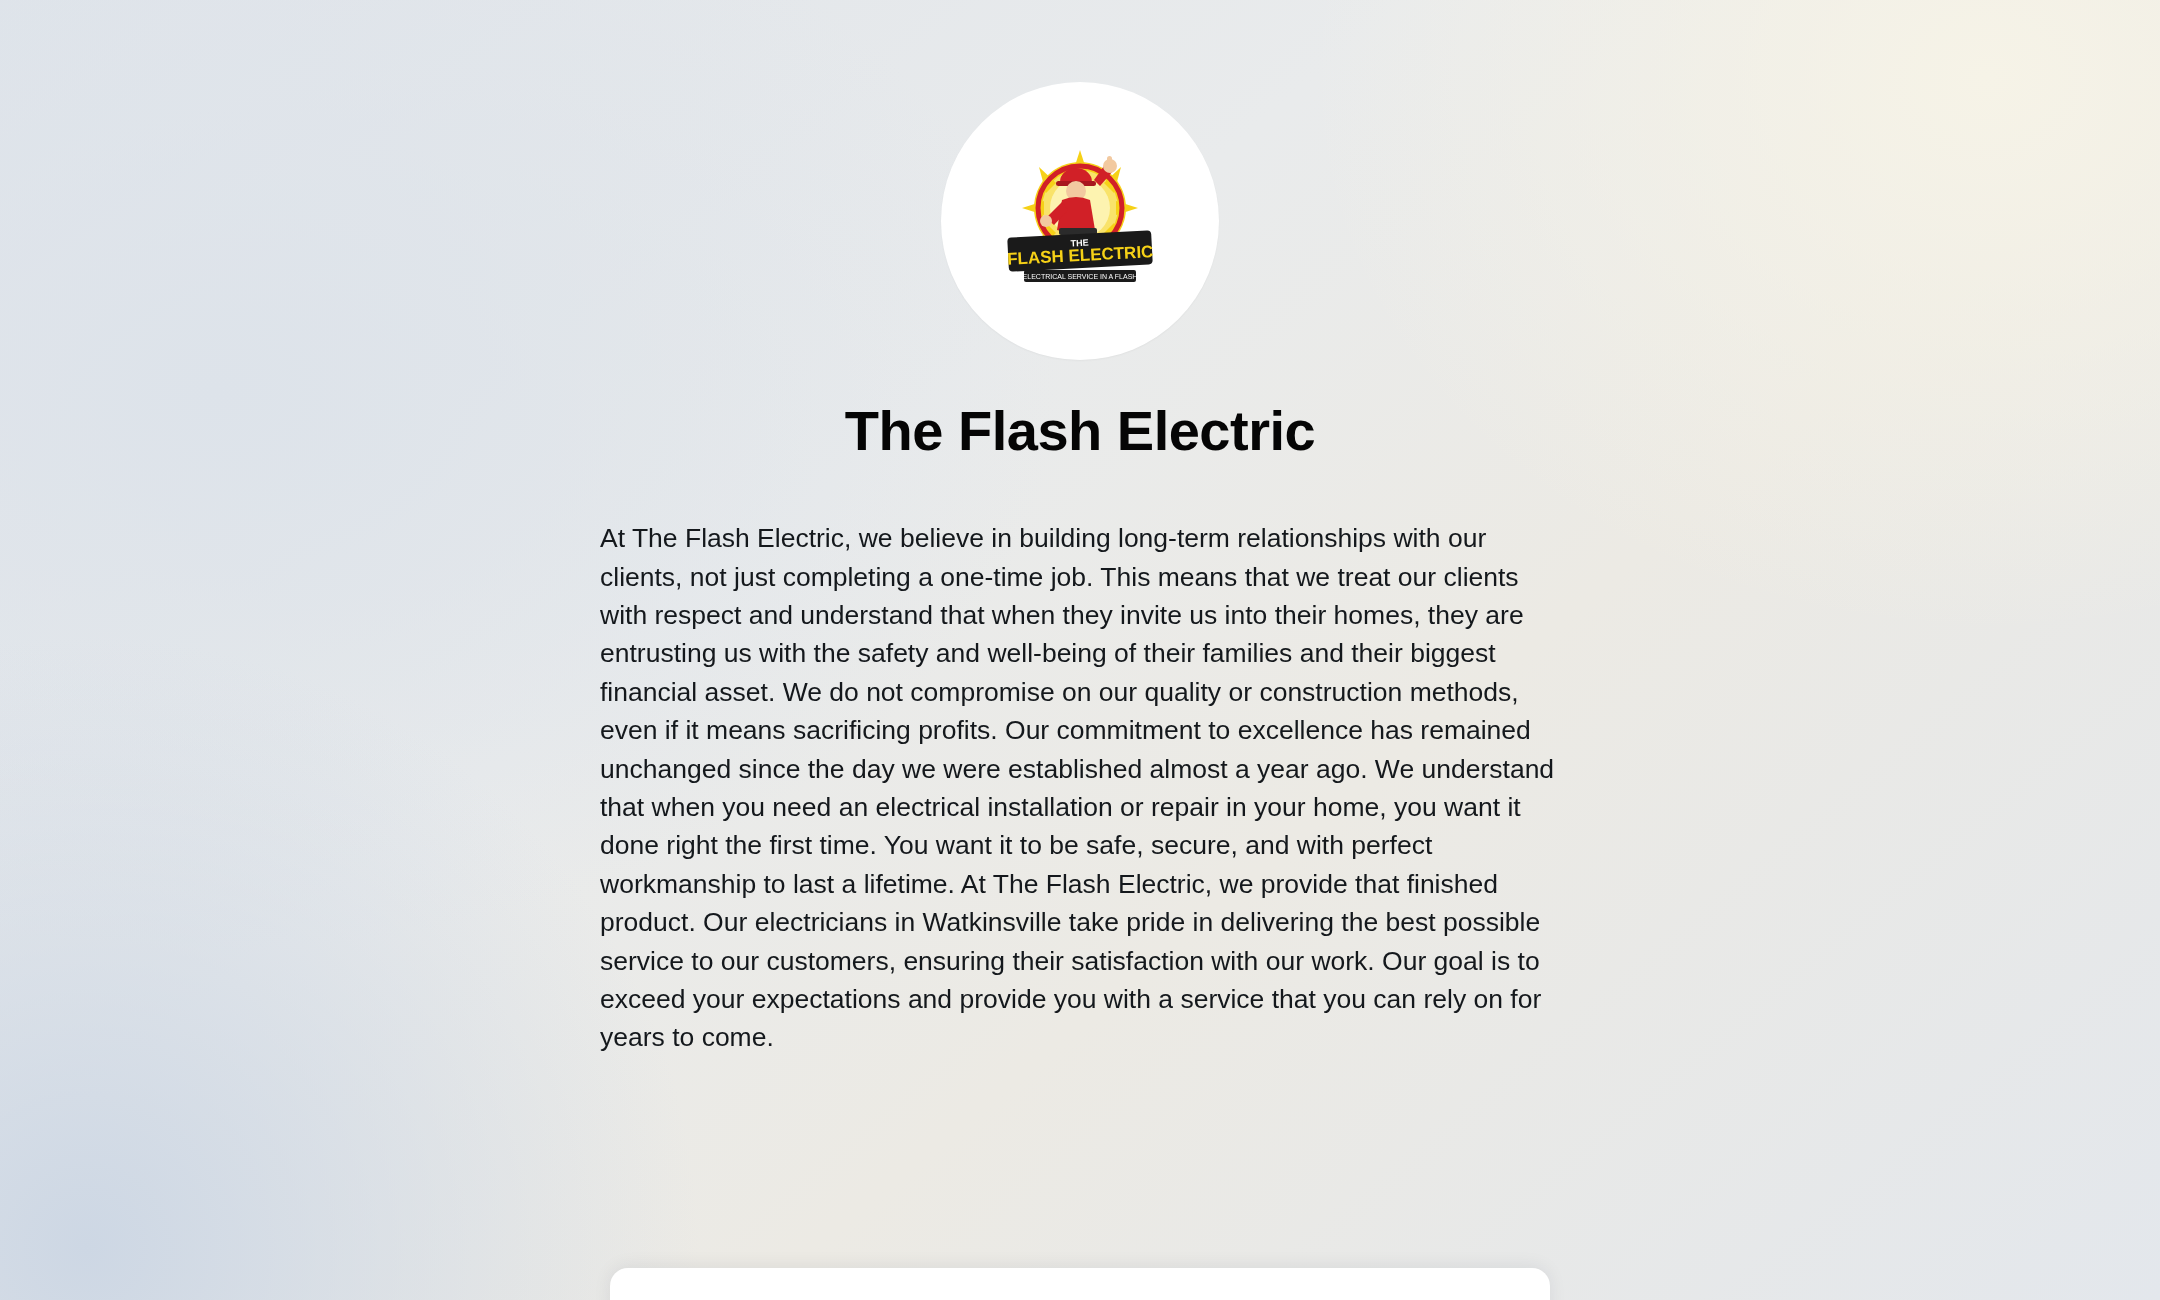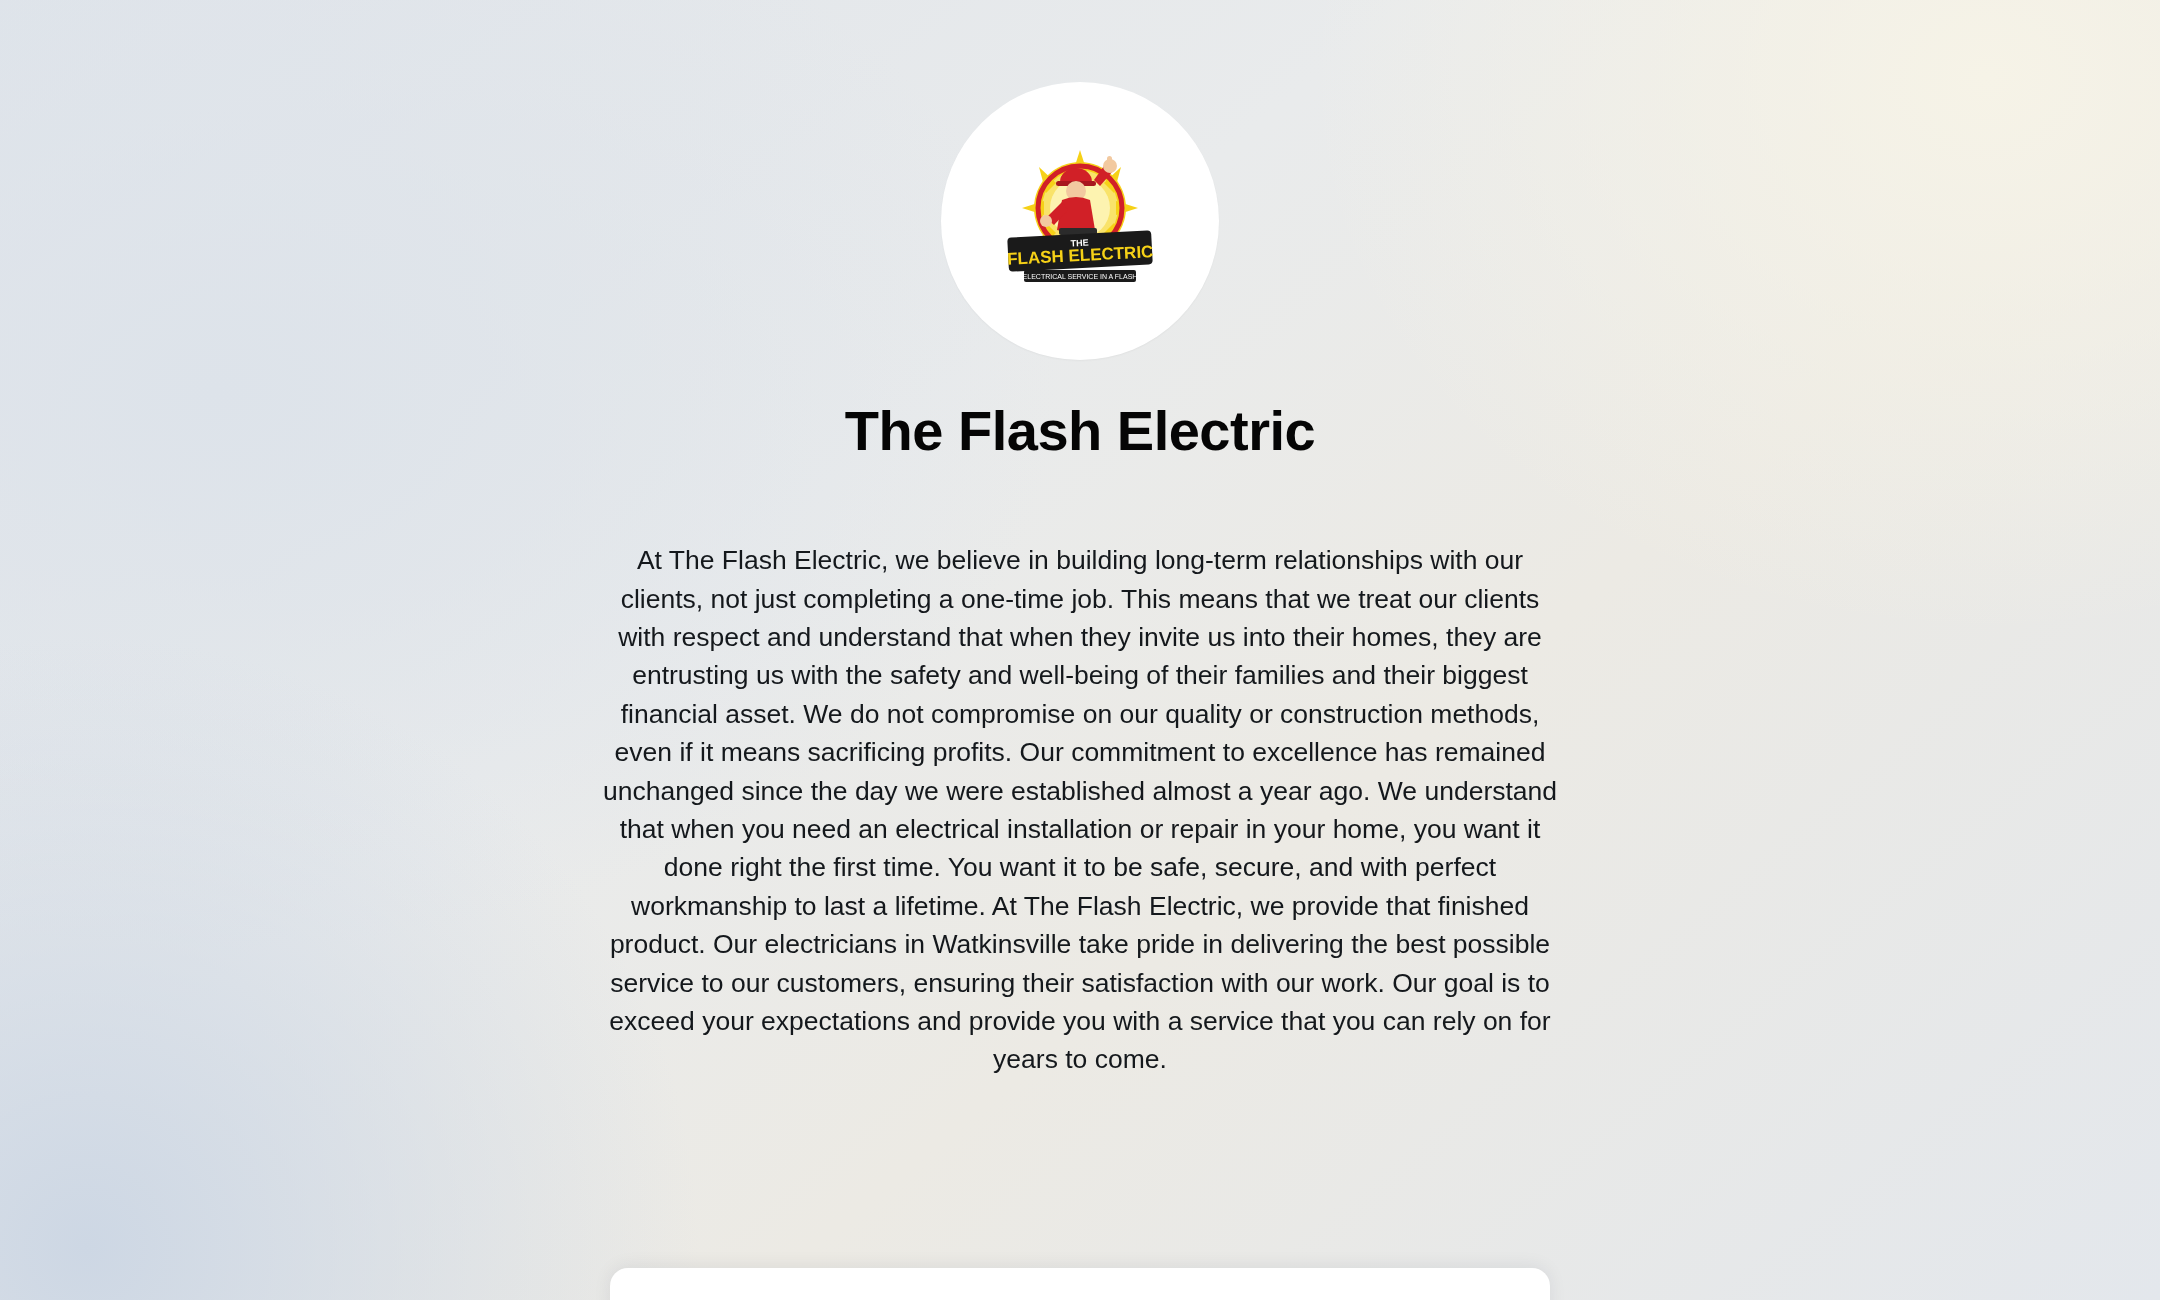--- a/index.html
+++ b/index.html
@@ -61,23 +61,23 @@
     font-size: 56px;
     font-weight: 700;
     letter-spacing: -0.5px;
     color: #050505;
     text-align: center;
     line-height: 1.1;
   }
 
   
   .description {
-    margin-top: 42px;
+    margin-top: 20px;
     width: 960px;
-    text-align: center;
+    text-align: left;
     font-size: 26.5px;
     line-height: 38.4px;
     color: #14181c;
     font-weight: 400;
   }
 
   
   .bottom-card {
     position: absolute;
     left: 50%;

